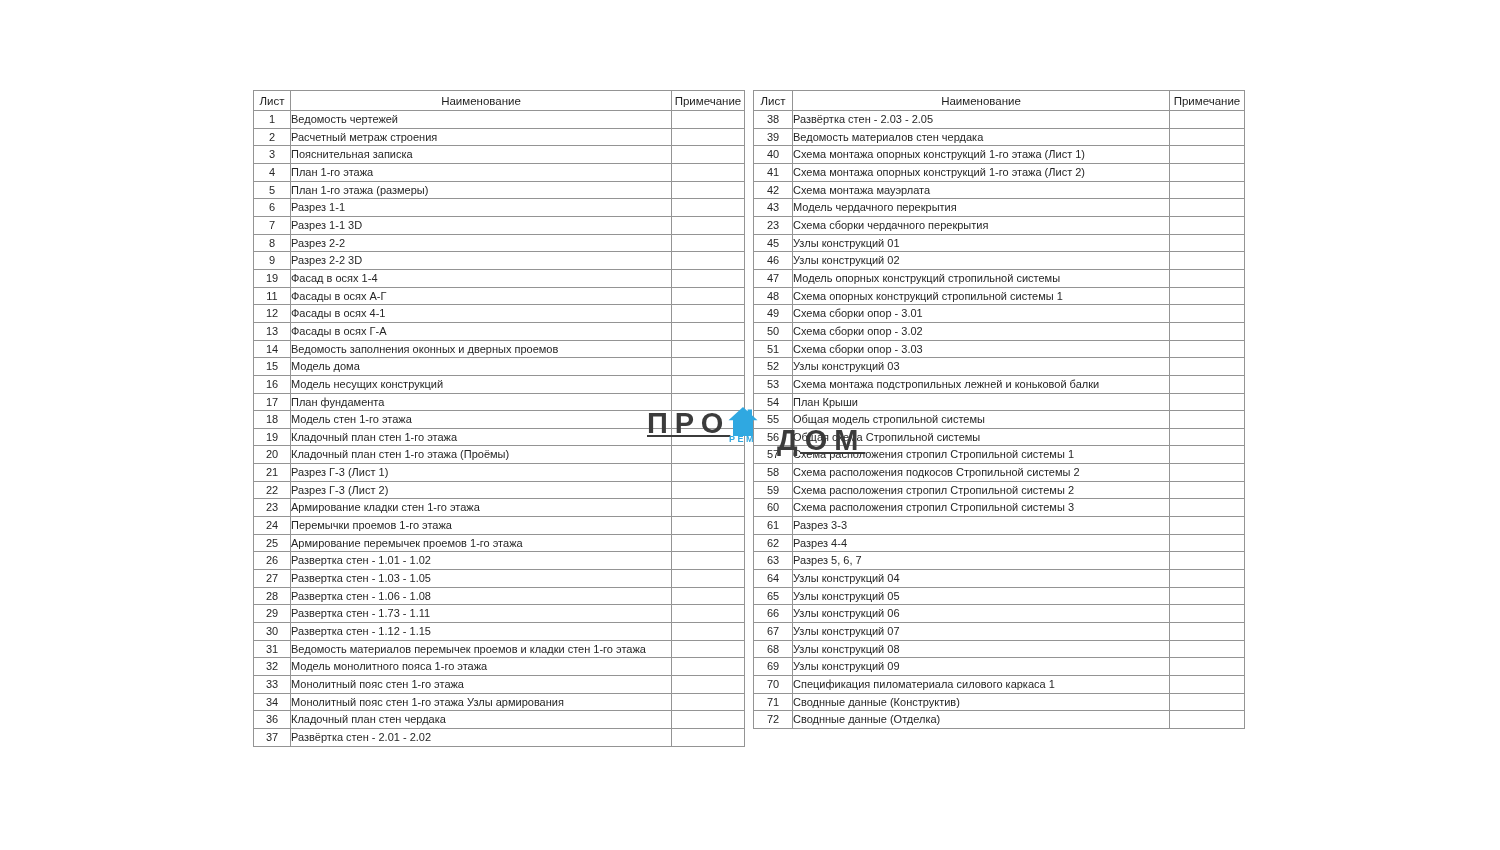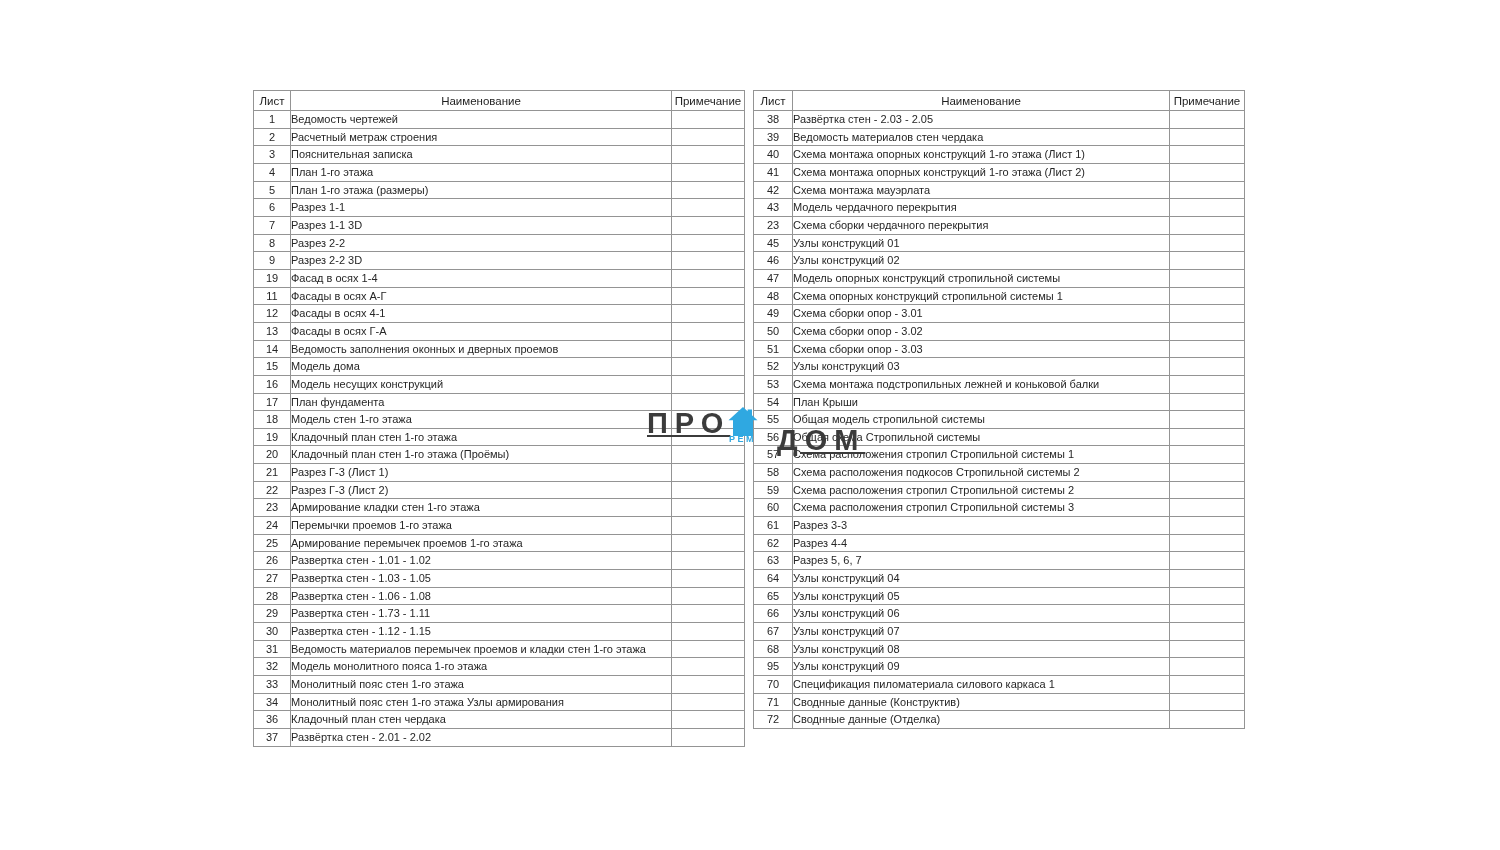--- a/index.html
+++ b/index.html
@@ -448,21 +448,21 @@
           <td class="col-num">67</td>
           <td class="col-name">Узлы конструкций 07</td>
           <td class="col-note"></td>
         </tr>
         <tr>
           <td class="col-num">68</td>
           <td class="col-name">Узлы конструкций 08</td>
           <td class="col-note"></td>
         </tr>
         <tr>
-          <td class="col-num">95</td>
+          <td class="col-num">69</td>
           <td class="col-name">Узлы конструкций 09</td>
           <td class="col-note"></td>
         </tr>
         <tr>
           <td class="col-num">70</td>
           <td class="col-name">Спецификация пиломатериала силового каркаса 1</td>
           <td class="col-note"></td>
         </tr>
         <tr>
           <td class="col-num">71</td>

